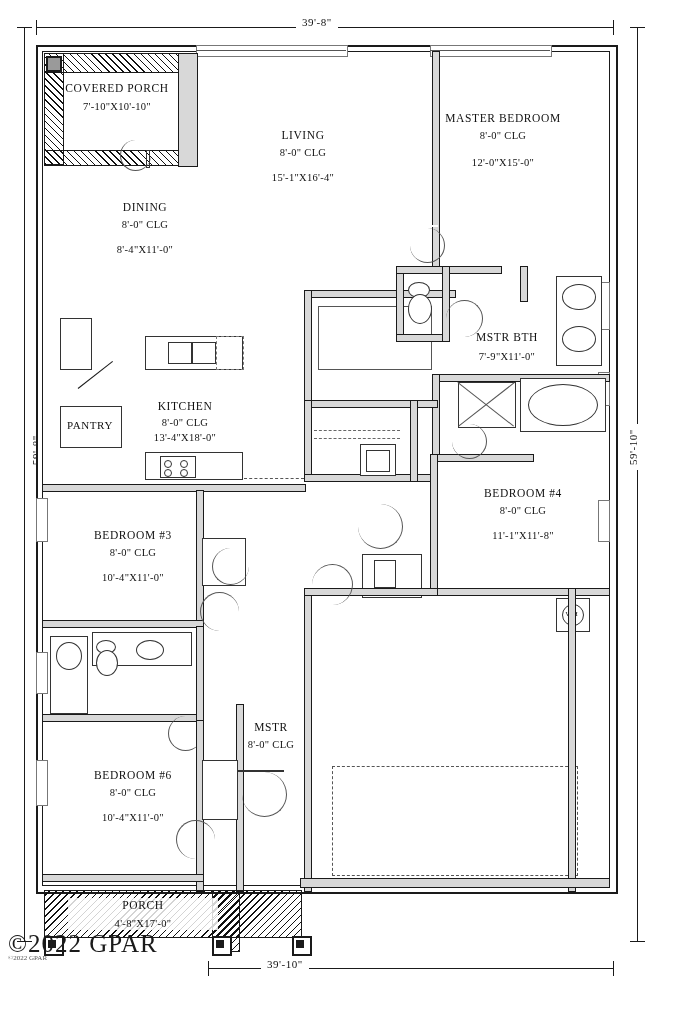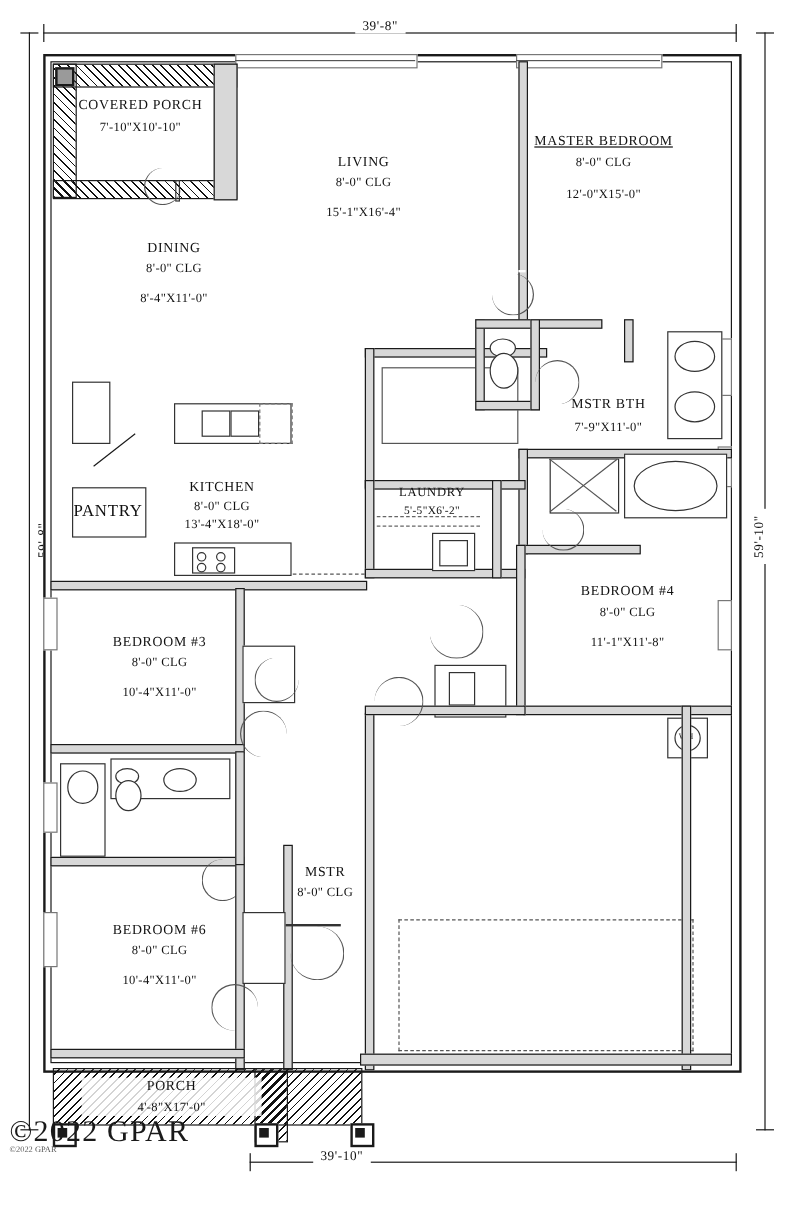--- a/index.html
+++ b/index.html
@@ -88,21 +88,21 @@
   <div class="door" style="left:146px;top:150px;width:2px;height:16px;"></div>
   <div class="swing" style="left:120px;top:140px;width:30px;height:30px;border-color:#555;border-width:1px;border-top:none;border-right:none;"></div>
 
   <div class="room" style="left:228px;top:128px;width:150px;">
     <div class="rname">LIVING</div>
     <div class="rclg" style="margin-top:3px;">8'-0" CLG</div>
     <div class="rdim" style="margin-top:12px;">15'-1"X16'-4"</div>
   </div>
 
   <div class="room" style="left:428px;top:112px;width:150px;">
-    <div class="rname" style="line-height:1.2;text-decoration:underline;">MASTER BEDROOM</div>
+    <div class="rname" style="line-height:1.2;">MASTER BEDROOM</div>
     <div class="rclg" style="margin-top:3px;">8'-0" CLG</div>
     <div class="rdim" style="margin-top:14px;">12'-0"X15'-0"</div>
   </div>
 
   <div class="wall" style="left:432px;top:51px;width:6px;height:215px;background:#d8d8d8;"></div>
   <div class="door" style="left:432px;top:225px;width:6px;height:2px;background:#fff;border:none;"></div>
   <div class="swing" style="left:410px;top:228px;width:34px;height:34px;border-color:#555;border-top:none;border-left:none;"></div>
 
   <div class="room" style="left:70px;top:200px;width:150px;">
     <div class="rname">DINING</div>
@@ -123,21 +123,21 @@
   <div class="fix" style="left:145px;top:452px;width:96px;height:26px;"></div>
   <div class="fix" style="left:160px;top:456px;width:34px;height:20px;"></div>
   <div class="fixr" style="left:164px;top:460px;width:6px;height:6px;"></div>
   <div class="fixr" style="left:180px;top:460px;width:6px;height:6px;"></div>
   <div class="fixr" style="left:164px;top:469px;width:6px;height:6px;"></div>
   <div class="fixr" style="left:180px;top:469px;width:6px;height:6px;"></div>
   <div class="fix" style="left:60px;top:318px;width:30px;height:50px;"></div>
 
   <div class="fix" style="left:60px;top:406px;width:60px;height:40px;"></div>
   <div class="room small" style="left:58px;top:418px;width:64px;">
-    <div class="rname" style="font-size:14px;">PANTRY</div>
+    <div class="rname" style="font-size:11px;">PANTRY</div>
   </div>
   <div class="ln" style="left:78px;top:388px;width:44px;height:1px;transform:rotate(-38deg);transform-origin:left center;"></div>
 
   <div class="thin" style="left:244px;top:478px;width:60px;height:0;border-top:1px dashed #555;border-left:none;border-right:none;border-bottom:none;"></div>
 
   <div class="wall" style="left:304px;top:290px;width:150px;height:6px;background:#d8d8d8;"></div>
   <div class="wall" style="left:304px;top:290px;width:6px;height:115px;background:#d8d8d8;"></div>
   <div class="thin" style="left:318px;top:306px;width:112px;height:62px;border-color:#555;"></div>
 
   <div class="room" style="left:442px;top:330px;width:130px;">
@@ -168,24 +168,20 @@
   <div class="fix" style="left:520px;top:378px;width:84px;height:52px;"></div>
   <div class="oval" style="left:528px;top:384px;width:68px;height:40px;"></div>
 
   <div class="swing" style="left:446px;top:300px;width:36px;height:36px;border-color:#555;border-bottom:none;border-left:none;"></div>
   <div class="swing" style="left:452px;top:424px;width:34px;height:34px;border-color:#555;border-top:none;border-left:none;"></div>
 
   <div class="wall" style="left:304px;top:400px;width:132px;height:6px;background:#d8d8d8;"></div>
   <div class="wall" style="left:304px;top:400px;width:6px;height:80px;background:#d8d8d8;"></div>
   <div class="wall" style="left:304px;top:474px;width:132px;height:6px;background:#d8d8d8;"></div>
   <div class="wall" style="left:410px;top:400px;width:6px;height:80px;background:#d8d8d8;"></div>
-  <div class="room" style="left:300px;top:404px;width:120px;">
-    <div class="rname" style="font-size:10.5px;">LAUNDRY</div>
-    <div class="rdim" style="margin-top:3px;font-size:9.5px;">5'-5"X6'-2"</div>
-  </div>
   <div class="fix" style="left:360px;top:444px;width:34px;height:30px;"></div>
   <div class="fix" style="left:366px;top:450px;width:22px;height:20px;"></div>
 
   <div class="thin" style="left:314px;top:430px;width:86px;height:0;border-top:1px dashed #666;border-left:none;border-right:none;border-bottom:none;"></div>
   <div class="thin" style="left:314px;top:438px;width:86px;height:0;border-top:1px dashed #666;border-left:none;border-right:none;border-bottom:none;"></div>
 
   <div class="room" style="left:448px;top:486px;width:150px;">
     <div class="rname">BEDROOM #4</div>
     <div class="rclg" style="margin-top:3px;">8'-0" CLG</div>
     <div class="rdim" style="margin-top:12px;">11'-1"X11'-8"</div>

